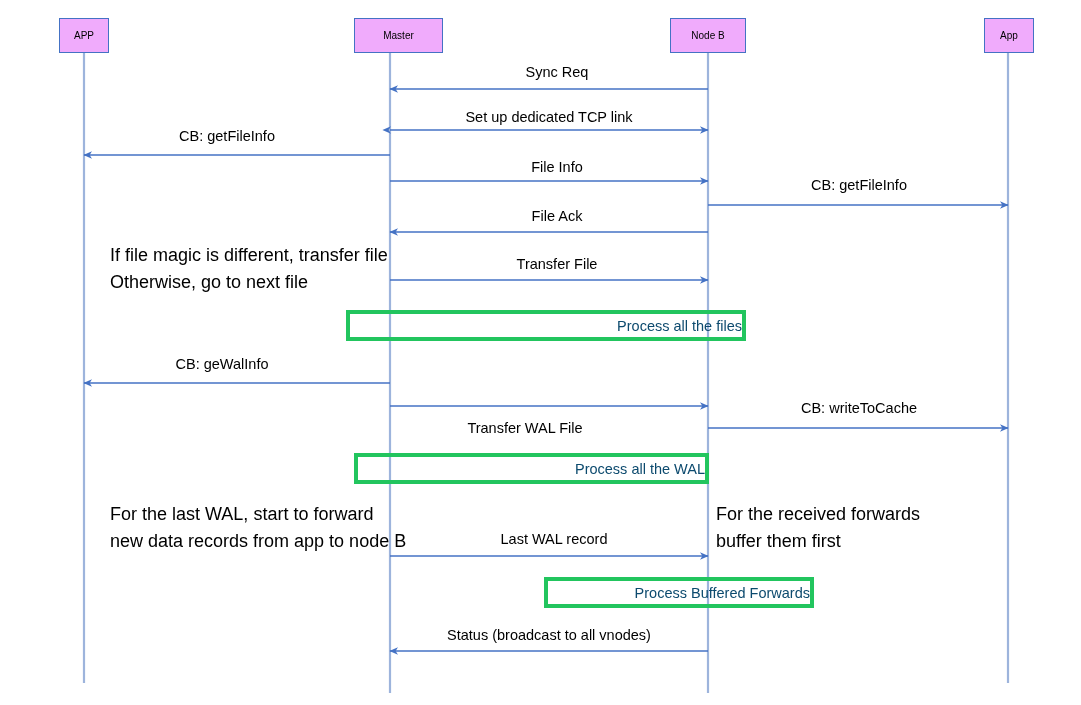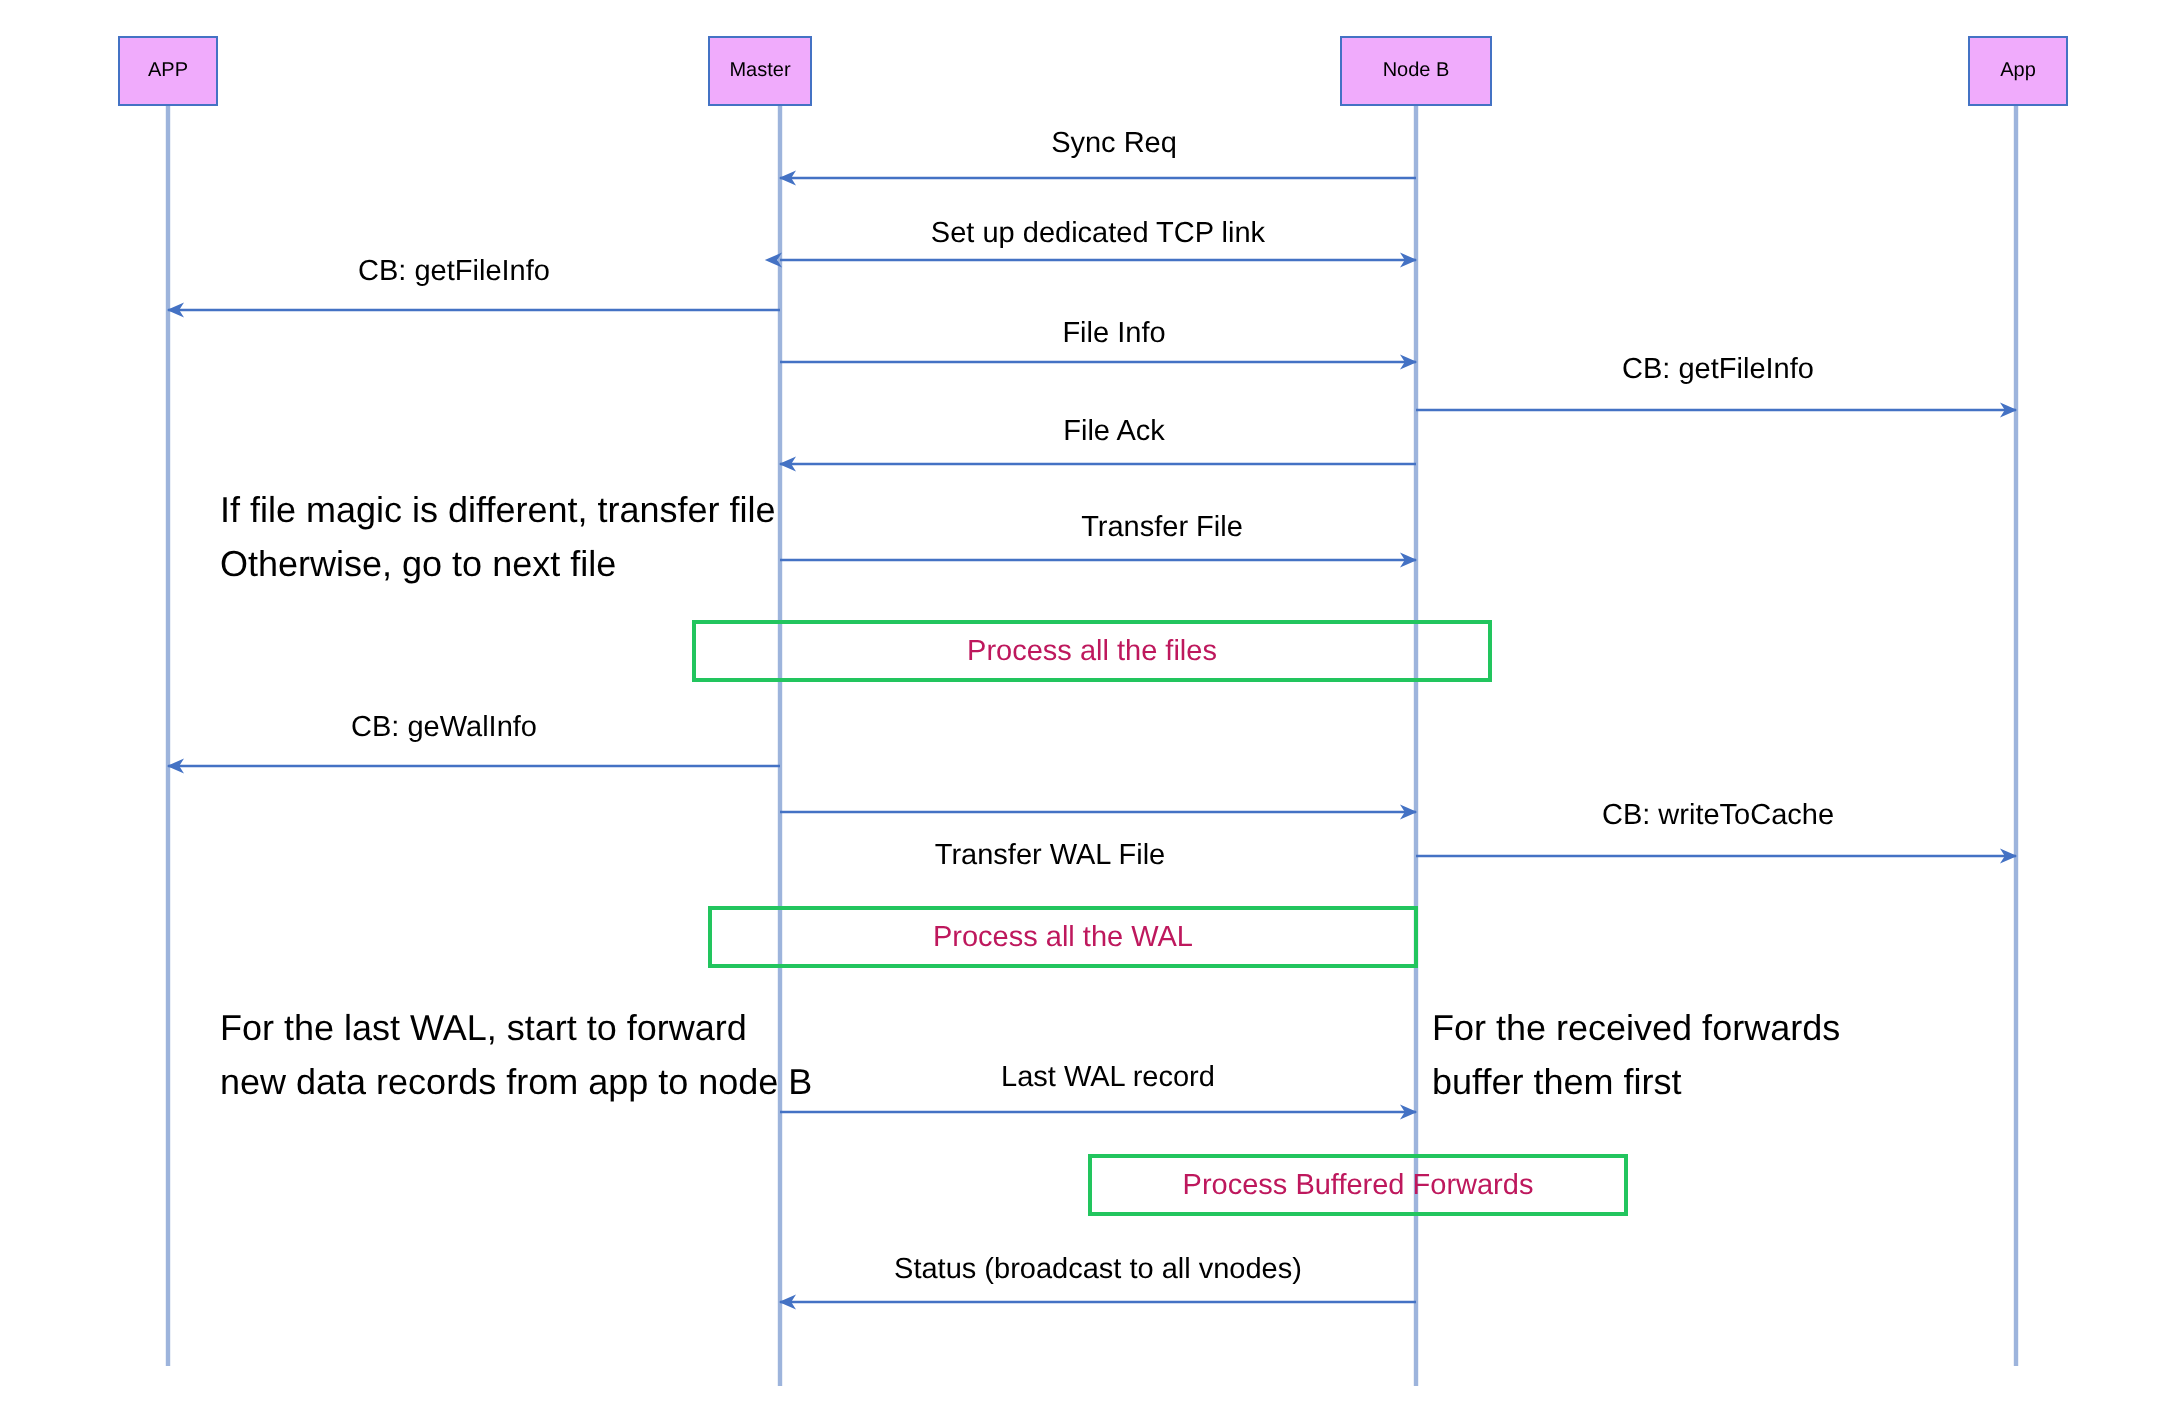--- a/index.html
+++ b/index.html
@@ -52,27 +52,27 @@
     position: absolute;
     font-size: 18px;
     color: #000000;
     line-height: 1.5;
     white-space: pre-line;
     text-align: left;
   }
   .activation-box {
     position: absolute;
     box-sizing: border-box;
-    border: 2px solid #22c55e;
+    border: 4px solid #22c55e;
     background: transparent;
     display: flex;
     align-items: center;
-    justify-content: center;
+    justify-content: flex-end;
     font-size: 14.5px;
-    color: #be185d;
+    color: #0c4a6e;
     white-space: nowrap;
   }
 </style>
 </head>
 <body>
 
 <div id="diagram-canvas">
 
   <svg id="diagram-svg" xmlns="http://www.w3.org/2000/svg" viewBox="0 0 1081 705">
     <defs>
@@ -102,38 +102,38 @@
         <line x1="708" y1="428" x2="1008" y2="428" stroke="#4472c4" stroke-width="1.3" marker-end="url(#arrowEnd)"></line>
         <line x1="390" y1="556" x2="708" y2="556" stroke="#4472c4" stroke-width="1.3" marker-end="url(#arrowEnd)"></line>
         <line x1="708" y1="651" x2="390" y2="651" stroke="#4472c4" stroke-width="1.3" marker-end="url(#arrowEnd)"></line>
       </g>
   </svg>
 
   <div id="heads-layer">
       <div class="lifeline-head" style="left: 59px; top: 18px; width: 50px; height: 35px;">
         <span>APP</span>
       </div>
-      <div class="lifeline-head" style="left: 354px; top: 18px; width: 52px; height: 35px;">
+      <div class="lifeline-head" style="left: 354px; top: 18px; width: 89px; height: 35px;">
         <span>Master</span>
       </div>
       <div class="lifeline-head" style="left: 670px; top: 18px; width: 76px; height: 35px;">
         <span>Node B</span>
       </div>
       <div class="lifeline-head" style="left: 984px; top: 18px; width: 50px; height: 35px;">
         <span>App</span>
       </div>
     </div>
   <div id="labels-layer">
       <div class="msg-label" style="left: 557px; top: 72px;">Sync Req</div>
       <div class="msg-label" style="left: 549px; top: 117px;">Set up dedicated TCP link</div>
       <div class="msg-label" style="left: 227px; top: 136px;">CB: getFileInfo</div>
       <div class="msg-label" style="left: 557px; top: 167px;">File Info</div>
       <div class="msg-label" style="left: 859px; top: 185px;">CB: getFileInfo</div>
       <div class="msg-label" style="left: 557px; top: 216px;">File Ack</div>
-      <div class="msg-label" style="left: 557px; top: 264px; margin-left: 24px;">Transfer File</div>
+      <div class="msg-label" style="left: 557px; top: 264px;">Transfer File</div>
       <div class="msg-label" style="left: 222px; top: 364px; text-align: right;">CB: geWalInfo</div>
       <div class="msg-label" style="left: 525px; top: 389px; margin-top: 39px;">Transfer WAL File</div>
       <div class="msg-label" style="left: 859px; top: 408px;">CB: writeToCache</div>
       <div class="msg-label" style="left: 554px; top: 539px;">Last WAL record</div>
       <div class="msg-label" style="left: 549px; top: 635px;">Status (broadcast to all vnodes)</div>
     </div>
   <div id="activations-layer">
       <div class="activation-box" style="left: 346px; top: 310px; width: 400px; height: 31px;">
         <span>Process all the files</span>
       </div>

